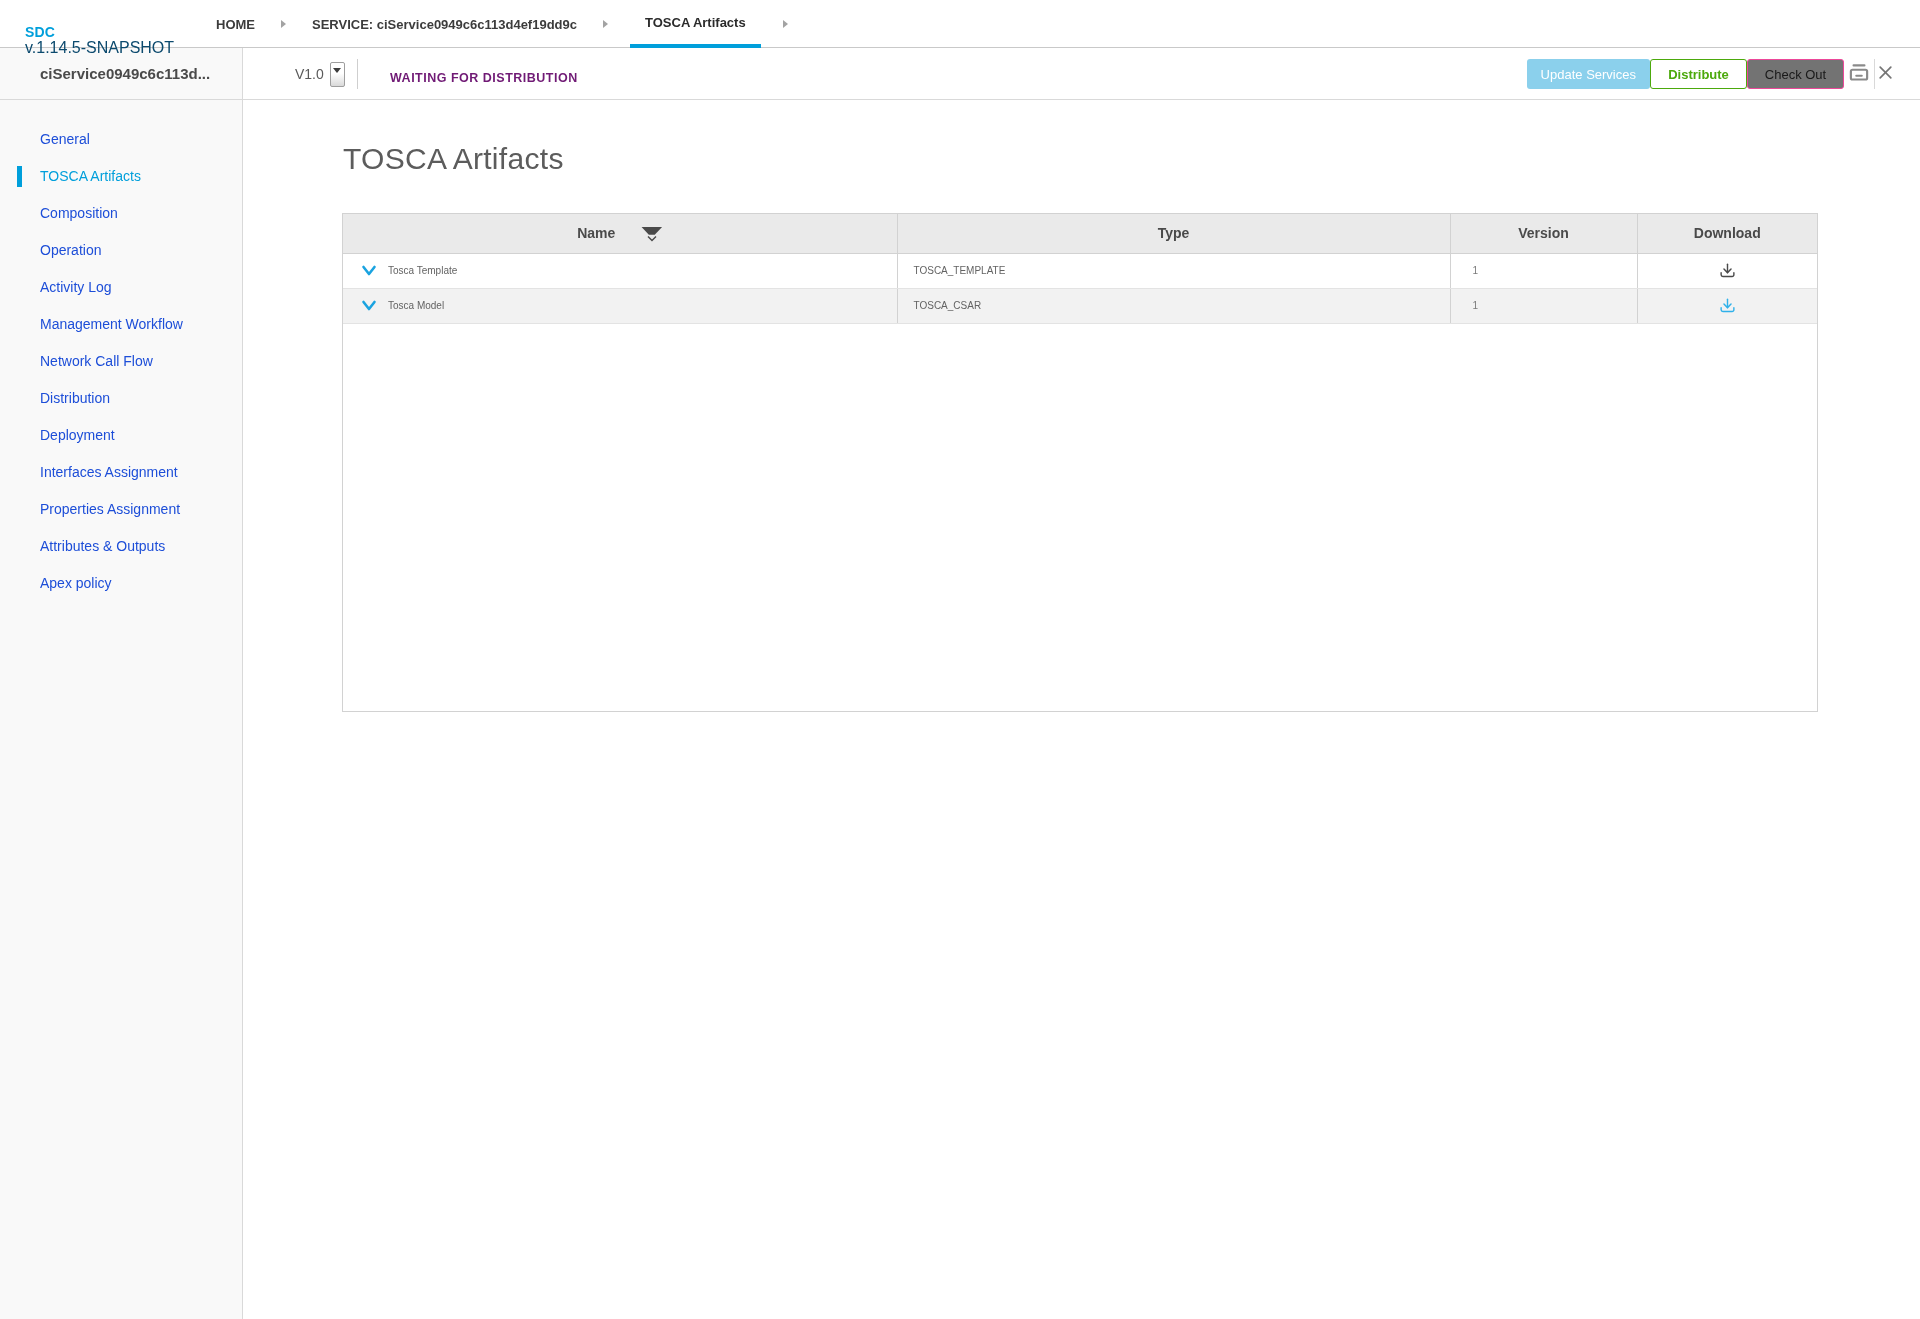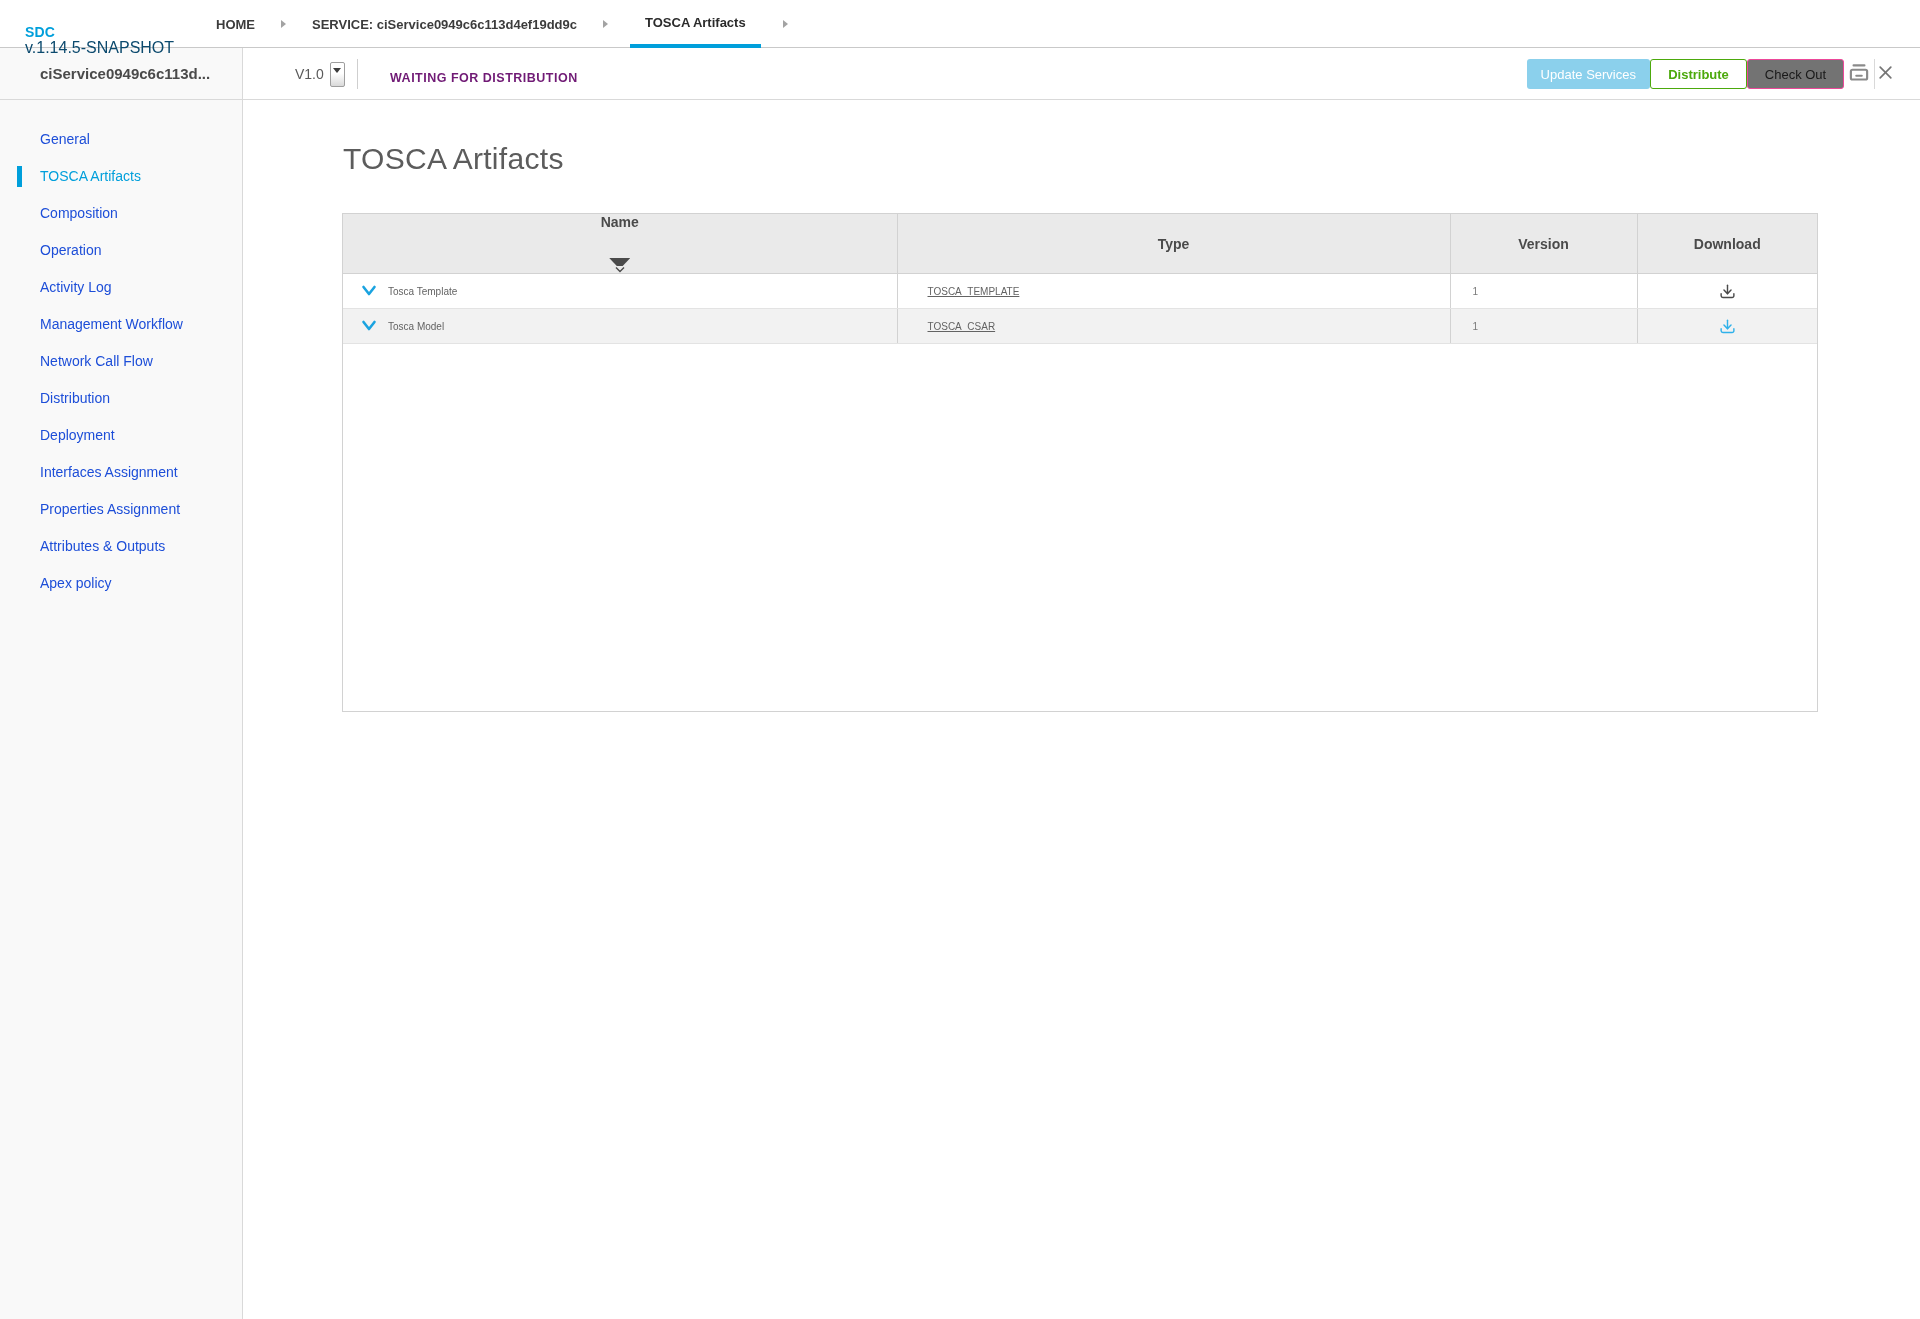--- a/index.html
+++ b/index.html
@@ -90,24 +90,24 @@
     font-size:14px; font-weight:700; color:#4a4a4a; text-align:center;
   }
   th:last-child { border-right:none; }
   td {
     height:35px; border-right:1px solid #d2d2d2; border-bottom:1px solid #e3e3e3;
     font-size:10px; color:#636363; background:#fff;
   }
   td:last-child { border-right:none; }
   tr.row-alt td { background:#f2f2f2; }
   .name-cell { display:flex; align-items:center; gap:11px; padding-left:18px; }
-  .type-cell { padding-left:30px;text-decoration:underline; }
+  .type-cell { padding-left:16px; }
   .version-cell { padding-left:22px; color:#7a7a7a; }
   .dl-cell { text-align:center; }
-  .th-name-inner { display:flex; align-items:center; justify-content:center; gap:26px;flex-direction:column; }
+  .th-name-inner { display:flex; align-items:center; justify-content:center; gap:26px; }
   .filter-stack { display:flex; flex-direction:column; align-items:center; margin-top:2px; }
   .funnel { width:21px; height:8px; background:#4a4a4a; clip-path:polygon(0 0,100% 0,64% 100%,36% 100%); }
   .chev-btn { background:none; border:none; cursor:pointer; display:inline-flex; padding:0; }
   .dl-btn { background:none; border:none; cursor:pointer; display:inline-flex; vertical-align:middle; }
   .dl-dark { color:#4a4a4a; }
   .dl-blue { color:#2fb1ea; }
 </style>
 </head>
 <body>
 

